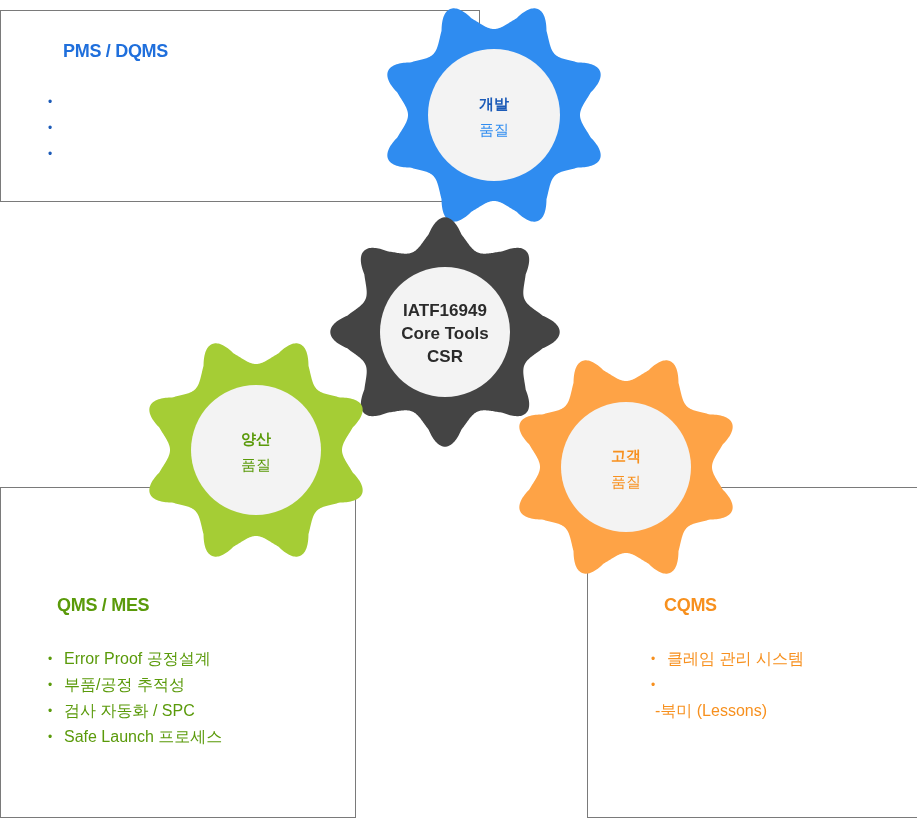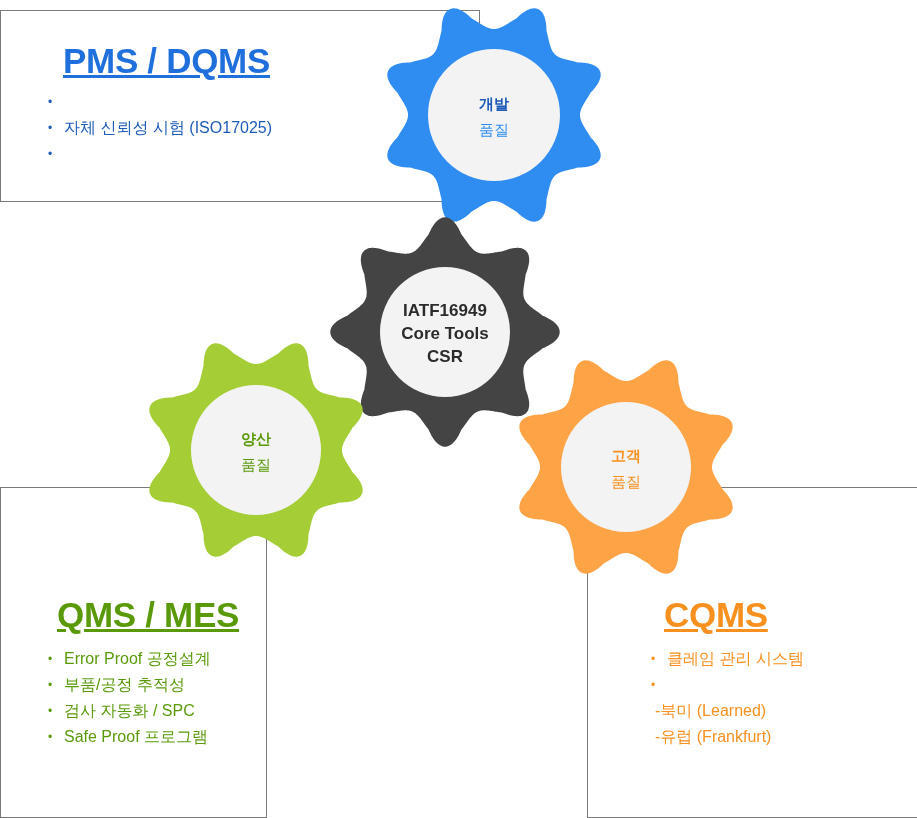--- a/index.html
+++ b/index.html
@@ -1,23 +1,23 @@
 <!DOCTYPE html>
 <html><head>
 <meta charset="utf-8">
 <style>
   html, body { margin: 0; padding: 0; background: #ffffff; }
   body { width: 917px; height: 818px; position: relative; overflow: hidden;
          font-family: "Liberation Sans", "DejaVu Sans", sans-serif; }
   .box { position: absolute; border: 1.5px solid #7a7a7a; background: #fff; box-sizing: border-box; }
   #box-pms  { left: 0; top: 10px; width: 480px; height: 192px; }
-  #box-qms  { left: 0; top: 487px; width: 267px; height: 331px; }
+  #box-qms  { left: 0; top: 487px; width: 356px; height: 331px; }
   #box-cqms { left: 587px; top: 487px; width: 382px; height: 331px; }
 
-  .box-title { position: absolute; font-weight: bold; font-size: 35px; letter-spacing: -0.3px; margin: 0; text-decoration: underline; }
+  .box-title { position: absolute; font-weight: bold; font-size: 18px; letter-spacing: -0.3px; margin: 0; }
   #pms-title  { left: 62px; top: 30px; color: #1f6fdc; }
   #qms-title  { left: 56px; top: 107px; color: #5a9a0a; }
   #cqms-title { left: 76px; top: 107px; color: #f7901e; }
 
   ul.items { position: absolute; margin: 0; padding: 0; list-style: none; font-size: 16px; }
   ul.items li { position: relative; height: 26px; line-height: 26px; padding-left: 16px; white-space: nowrap; }
   ul.items li .bullet { position: absolute; left: 0; top: 0; font-size: 12px; }
   ul.items li.sub { padding-left: 4px; }
   #pms-list  { left: 47px; top: 78px;  color: #1c5bb8; }
   #qms-list  { left: 47px; top: 158px; color: #5a9a0a; }
@@ -30,42 +30,41 @@
   .gl-sub  { font-size: 15px; }
   .core-label { font-weight: bold; font-size: 17px; fill: #2b2b2b; }
 </style>
 </head>
 <body>
 
 <div class="box" id="box-pms">
   <h2 class="box-title" id="pms-title">PMS / DQMS</h2>
   <ul class="items" id="pms-list">
     <li><span class="bullet">•</span></li>
-    <li><span class="bullet">•</span><span>자체 신뢰성 시험 (ISO17025)</span></li>
+    <li><span class="bullet">•</span></li>
     <li><span class="bullet">•</span></li>
   </ul>
 </div>
 
 <div class="box" id="box-qms">
   <h2 class="box-title" id="qms-title">QMS / MES</h2>
   <ul class="items" id="qms-list">
     <li><span class="bullet">•</span><span>Error Proof 공정설계</span></li>
     <li><span class="bullet">•</span><span>부품/공정 추적성</span></li>
     <li><span class="bullet">•</span><span>검사 자동화 / SPC</span></li>
-    <li><span class="bullet">•</span><span>Safe Proof 프로그램</span></li>
+    <li><span class="bullet">•</span><span>Safe Launch 프로세스</span></li>
   </ul>
 </div>
 
 <div class="box" id="box-cqms">
   <h2 class="box-title" id="cqms-title">CQMS</h2>
   <ul class="items" id="cqms-list">
     <li><span class="bullet">•</span><span>클레임 관리 시스템</span></li>
     <li><span class="bullet">•</span></li>
-    <li class="sub"><span>-북미 (Learned)</span></li>
-    <li class="sub"><span>-유럽 (Frankfurt)</span></li>
+    <li class="sub"><span>-북미 (Lessons)</span></li>
   </ul>
 </div>
 
 <svg id="gears" viewBox="0 0 917 818">
 
   <g class="gear-group">
     <path class="gear-body" d="M580.00 115.00L580.02 115.75L580.08 116.50L580.18 117.26L580.33 118.01L580.51 118.78L580.73 119.55L580.99 120.32L581.28 121.10L581.61 121.90L581.97 122.70L582.37 123.51L582.79 124.33L583.25 125.17L583.72 126.02L584.23 126.88L584.75 127.75L585.29 128.64L585.85 129.55L586.42 130.47L587.00 131.40L587.58 132.34L588.18 133.31L588.77 134.28L589.36 135.27L589.95 136.27L590.53 137.29L591.61 138.43L592.70 139.61L593.75 140.80L594.75 142.00L595.68 143.20L596.56 144.41L597.36 145.62L598.08 146.82L598.73 148.02L599.29 149.21L599.76 150.39L600.13 151.54L600.41 152.68L600.59 153.80L600.67 154.88L600.65 155.94L600.53 156.96L600.30 157.95L599.97 158.89L599.53 159.80L599.00 160.66L598.36 161.47L597.63 162.23L596.81 162.94L595.89 163.60L594.89 164.21L593.80 164.76L592.64 165.26L591.40 165.70L590.10 166.10L588.73 166.44L587.31 166.72L585.84 166.96L584.33 167.15L582.78 167.29L581.20 167.39L579.59 167.45L578.02 167.50L576.89 167.81L575.76 168.10L574.65 168.38L573.54 168.65L572.44 168.91L571.35 169.16L570.28 169.41L569.23 169.66L568.20 169.90L567.19 170.15L566.20 170.40L565.23 170.65L564.30 170.92L563.39 171.19L562.50 171.47L561.65 171.76L560.83 172.08L560.03 172.40L559.27 172.75L558.54 173.11L557.84 173.50L557.17 173.91L556.54 174.35L555.93 174.81L555.36 175.29L554.81 175.81L554.29 176.36L553.81 176.93L553.35 177.54L552.91 178.17L552.50 178.84L552.11 179.54L551.75 180.27L551.40 181.03L551.08 181.83L550.76 182.65L550.47 183.50L550.19 184.39L549.92 185.30L549.65 186.23L549.40 187.20L549.15 188.19L548.90 189.20L548.66 190.23L548.41 191.28L548.16 192.35L547.91 193.44L547.65 194.54L547.38 195.65L547.10 196.76L546.81 197.89L546.50 199.02L546.45 200.59L546.39 202.20L546.29 203.78L546.15 205.33L545.96 206.84L545.72 208.31L545.44 209.73L545.10 211.10L544.70 212.40L544.26 213.64L543.76 214.80L543.21 215.89L542.60 216.89L541.94 217.81L541.23 218.63L540.47 219.36L539.66 220.00L538.80 220.53L537.89 220.97L536.95 221.30L535.96 221.53L534.94 221.65L533.88 221.67L532.80 221.59L531.68 221.41L530.54 221.13L529.39 220.76L528.21 220.29L527.02 219.73L525.82 219.08L524.62 218.36L523.41 217.56L522.20 216.68L521.00 215.75L519.80 214.75L518.61 213.70L517.43 212.61L516.29 211.53L515.27 210.95L514.27 210.36L513.28 209.77L512.31 209.18L511.34 208.58L510.40 208.00L509.47 207.42L508.55 206.85L507.64 206.29L506.75 205.75L505.88 205.23L505.02 204.72L504.17 204.25L503.33 203.79L502.51 203.37L501.70 202.97L500.90 202.61L500.10 202.28L499.32 201.99L498.55 201.73L497.78 201.51L497.01 201.33L496.26 201.18L495.50 201.08L494.75 201.02L494.00 201.00L493.25 201.02L492.50 201.08L491.74 201.18L490.99 201.33L490.22 201.51L489.45 201.73L488.68 201.99L487.90 202.28L487.10 202.61L486.30 202.97L485.49 203.37L484.67 203.79L483.83 204.25L482.98 204.72L482.12 205.23L481.25 205.75L480.36 206.29L479.45 206.85L478.53 207.42L477.60 208.00L476.66 208.58L475.69 209.18L474.72 209.77L473.73 210.36L472.73 210.95L471.71 211.53L470.57 212.61L469.39 213.70L468.20 214.75L467.00 215.75L465.80 216.68L464.59 217.56L463.38 218.36L462.18 219.08L460.98 219.73L459.79 220.29L458.61 220.76L457.46 221.13L456.32 221.41L455.20 221.59L454.12 221.67L453.06 221.65L452.04 221.53L451.05 221.30L450.11 220.97L449.20 220.53L448.34 220.00L447.53 219.36L446.77 218.63L446.06 217.81L445.40 216.89L444.79 215.89L444.24 214.80L443.74 213.64L443.30 212.40L442.90 211.10L442.56 209.73L442.28 208.31L442.04 206.84L441.85 205.33L441.71 203.78L441.61 202.20L441.55 200.59L441.50 199.02L441.19 197.89L440.90 196.76L440.62 195.65L440.35 194.54L440.09 193.44L439.84 192.35L439.59 191.28L439.34 190.23L439.10 189.20L438.85 188.19L438.60 187.20L438.35 186.23L438.08 185.30L437.81 184.39L437.53 183.50L437.24 182.65L436.92 181.83L436.60 181.03L436.25 180.27L435.89 179.54L435.50 178.84L435.09 178.17L434.65 177.54L434.19 176.93L433.71 176.36L433.19 175.81L432.64 175.29L432.07 174.81L431.46 174.35L430.83 173.91L430.16 173.50L429.46 173.11L428.73 172.75L427.97 172.40L427.17 172.08L426.35 171.76L425.50 171.47L424.61 171.19L423.70 170.92L422.77 170.65L421.80 170.40L420.81 170.15L419.80 169.90L418.77 169.66L417.72 169.41L416.65 169.16L415.56 168.91L414.46 168.65L413.35 168.38L412.24 168.10L411.11 167.81L409.98 167.50L408.41 167.45L406.80 167.39L405.22 167.29L403.67 167.15L402.16 166.96L400.69 166.72L399.27 166.44L397.90 166.10L396.60 165.70L395.36 165.26L394.20 164.76L393.11 164.21L392.11 163.60L391.19 162.94L390.37 162.23L389.64 161.47L389.00 160.66L388.47 159.80L388.03 158.89L387.70 157.95L387.47 156.96L387.35 155.94L387.33 154.88L387.41 153.80L387.59 152.68L387.87 151.54L388.24 150.39L388.71 149.21L389.27 148.02L389.92 146.82L390.64 145.62L391.44 144.41L392.32 143.20L393.25 142.00L394.25 140.80L395.30 139.61L396.39 138.43L397.47 137.29L398.05 136.27L398.64 135.27L399.23 134.28L399.82 133.31L400.42 132.34L401.00 131.40L401.58 130.47L402.15 129.55L402.71 128.64L403.25 127.75L403.77 126.88L404.28 126.02L404.75 125.17L405.21 124.33L405.63 123.51L406.03 122.70L406.39 121.90L406.72 121.10L407.01 120.32L407.27 119.55L407.49 118.78L407.67 118.01L407.82 117.26L407.92 116.50L407.98 115.75L408.00 115.00L407.98 114.25L407.92 113.50L407.82 112.74L407.67 111.99L407.49 111.22L407.27 110.45L407.01 109.68L406.72 108.90L406.39 108.10L406.03 107.30L405.63 106.49L405.21 105.67L404.75 104.83L404.28 103.98L403.77 103.12L403.25 102.25L402.71 101.36L402.15 100.45L401.58 99.53L401.00 98.60L400.42 97.66L399.82 96.69L399.23 95.72L398.64 94.73L398.05 93.73L397.47 92.71L396.39 91.57L395.30 90.39L394.25 89.20L393.25 88.00L392.32 86.80L391.44 85.59L390.64 84.38L389.92 83.18L389.27 81.98L388.71 80.79L388.24 79.61L387.87 78.46L387.59 77.32L387.41 76.20L387.33 75.12L387.35 74.06L387.47 73.04L387.70 72.05L388.03 71.11L388.47 70.20L389.00 69.34L389.64 68.53L390.37 67.77L391.19 67.06L392.11 66.40L393.11 65.79L394.20 65.24L395.36 64.74L396.60 64.30L397.90 63.90L399.27 63.56L400.69 63.28L402.16 63.04L403.67 62.85L405.22 62.71L406.80 62.61L408.41 62.55L409.98 62.50L411.11 62.19L412.24 61.90L413.35 61.62L414.46 61.35L415.56 61.09L416.65 60.84L417.72 60.59L418.77 60.34L419.80 60.10L420.81 59.85L421.80 59.60L422.77 59.35L423.70 59.08L424.61 58.81L425.50 58.53L426.35 58.24L427.17 57.92L427.97 57.60L428.73 57.25L429.46 56.89L430.16 56.50L430.83 56.09L431.46 55.65L432.07 55.19L432.64 54.71L433.19 54.19L433.71 53.64L434.19 53.07L434.65 52.46L435.09 51.83L435.50 51.16L435.89 50.46L436.25 49.73L436.60 48.97L436.92 48.17L437.24 47.35L437.53 46.50L437.81 45.61L438.08 44.70L438.35 43.77L438.60 42.80L438.85 41.81L439.10 40.80L439.34 39.77L439.59 38.72L439.84 37.65L440.09 36.56L440.35 35.46L440.62 34.35L440.90 33.24L441.19 32.11L441.50 30.98L441.55 29.41L441.61 27.80L441.71 26.22L441.85 24.67L442.04 23.16L442.28 21.69L442.56 20.27L442.90 18.90L443.30 17.60L443.74 16.36L444.24 15.20L444.79 14.11L445.40 13.11L446.06 12.19L446.77 11.37L447.53 10.64L448.34 10.00L449.20 9.47L450.11 9.03L451.05 8.70L452.04 8.47L453.06 8.35L454.12 8.33L455.20 8.41L456.32 8.59L457.46 8.87L458.61 9.24L459.79 9.71L460.98 10.27L462.18 10.92L463.38 11.64L464.59 12.44L465.80 13.32L467.00 14.25L468.20 15.25L469.39 16.30L470.57 17.39L471.71 18.47L472.73 19.05L473.73 19.64L474.72 20.23L475.69 20.82L476.66 21.42L477.60 22.00L478.53 22.58L479.45 23.15L480.36 23.71L481.25 24.25L482.12 24.77L482.98 25.28L483.83 25.75L484.67 26.21L485.49 26.63L486.30 27.03L487.10 27.39L487.90 27.72L488.68 28.01L489.45 28.27L490.22 28.49L490.99 28.67L491.74 28.82L492.50 28.92L493.25 28.98L494.00 29.00L494.75 28.98L495.50 28.92L496.26 28.82L497.01 28.67L497.78 28.49L498.55 28.27L499.32 28.01L500.10 27.72L500.90 27.39L501.70 27.03L502.51 26.63L503.33 26.21L504.17 25.75L505.02 25.28L505.88 24.77L506.75 24.25L507.64 23.71L508.55 23.15L509.47 22.58L510.40 22.00L511.34 21.42L512.31 20.82L513.28 20.23L514.27 19.64L515.27 19.05L516.29 18.47L517.43 17.39L518.61 16.30L519.80 15.25L521.00 14.25L522.20 13.32L523.41 12.44L524.62 11.64L525.82 10.92L527.02 10.27L528.21 9.71L529.39 9.24L530.54 8.87L531.68 8.59L532.80 8.41L533.88 8.33L534.94 8.35L535.96 8.47L536.95 8.70L537.89 9.03L538.80 9.47L539.66 10.00L540.47 10.64L541.23 11.37L541.94 12.19L542.60 13.11L543.21 14.11L543.76 15.20L544.26 16.36L544.70 17.60L545.10 18.90L545.44 20.27L545.72 21.69L545.96 23.16L546.15 24.67L546.29 26.22L546.39 27.80L546.45 29.41L546.50 30.98L546.81 32.11L547.10 33.24L547.38 34.35L547.65 35.46L547.91 36.56L548.16 37.65L548.41 38.72L548.66 39.77L548.90 40.80L549.15 41.81L549.40 42.80L549.65 43.77L549.92 44.70L550.19 45.61L550.47 46.50L550.76 47.35L551.08 48.17L551.40 48.97L551.75 49.73L552.11 50.46L552.50 51.16L552.91 51.83L553.35 52.46L553.81 53.07L554.29 53.64L554.81 54.19L555.36 54.71L555.93 55.19L556.54 55.65L557.17 56.09L557.84 56.50L558.54 56.89L559.27 57.25L560.03 57.60L560.83 57.92L561.65 58.24L562.50 58.53L563.39 58.81L564.30 59.08L565.23 59.35L566.20 59.60L567.19 59.85L568.20 60.10L569.23 60.34L570.28 60.59L571.35 60.84L572.44 61.09L573.54 61.35L574.65 61.62L575.76 61.90L576.89 62.19L578.02 62.50L579.59 62.55L581.20 62.61L582.78 62.71L584.33 62.85L585.84 63.04L587.31 63.28L588.73 63.56L590.10 63.90L591.40 64.30L592.64 64.74L593.80 65.24L594.89 65.79L595.89 66.40L596.81 67.06L597.63 67.77L598.36 68.53L599.00 69.34L599.53 70.20L599.97 71.11L600.30 72.05L600.53 73.04L600.65 74.06L600.67 75.12L600.59 76.20L600.41 77.32L600.13 78.46L599.76 79.61L599.29 80.79L598.73 81.98L598.08 83.18L597.36 84.38L596.56 85.59L595.68 86.80L594.75 88.00L593.75 89.20L592.70 90.39L591.61 91.57L590.53 92.71L589.95 93.73L589.36 94.73L588.77 95.72L588.18 96.69L587.58 97.66L587.00 98.60L586.42 99.53L585.85 100.45L585.29 101.36L584.75 102.25L584.23 103.12L583.72 103.98L583.25 104.83L582.79 105.67L582.37 106.49L581.97 107.30L581.61 108.10L581.28 108.90L580.99 109.68L580.73 110.45L580.51 111.22L580.33 111.99L580.18 112.74L580.08 113.50L580.02 114.25L580.00 115.00Z" fill="#2f8cf0"></path>
     <circle class="gear-inner" r="66" cx="494" cy="115" fill="#f3f3f3"></circle>
     <text class="gear-label gl-main" x="494" y="109" fill="#1c5bb8">개발</text>
     <text class="gear-label gl-sub" x="494" y="135" fill="#2f8cf0">품질</text>

